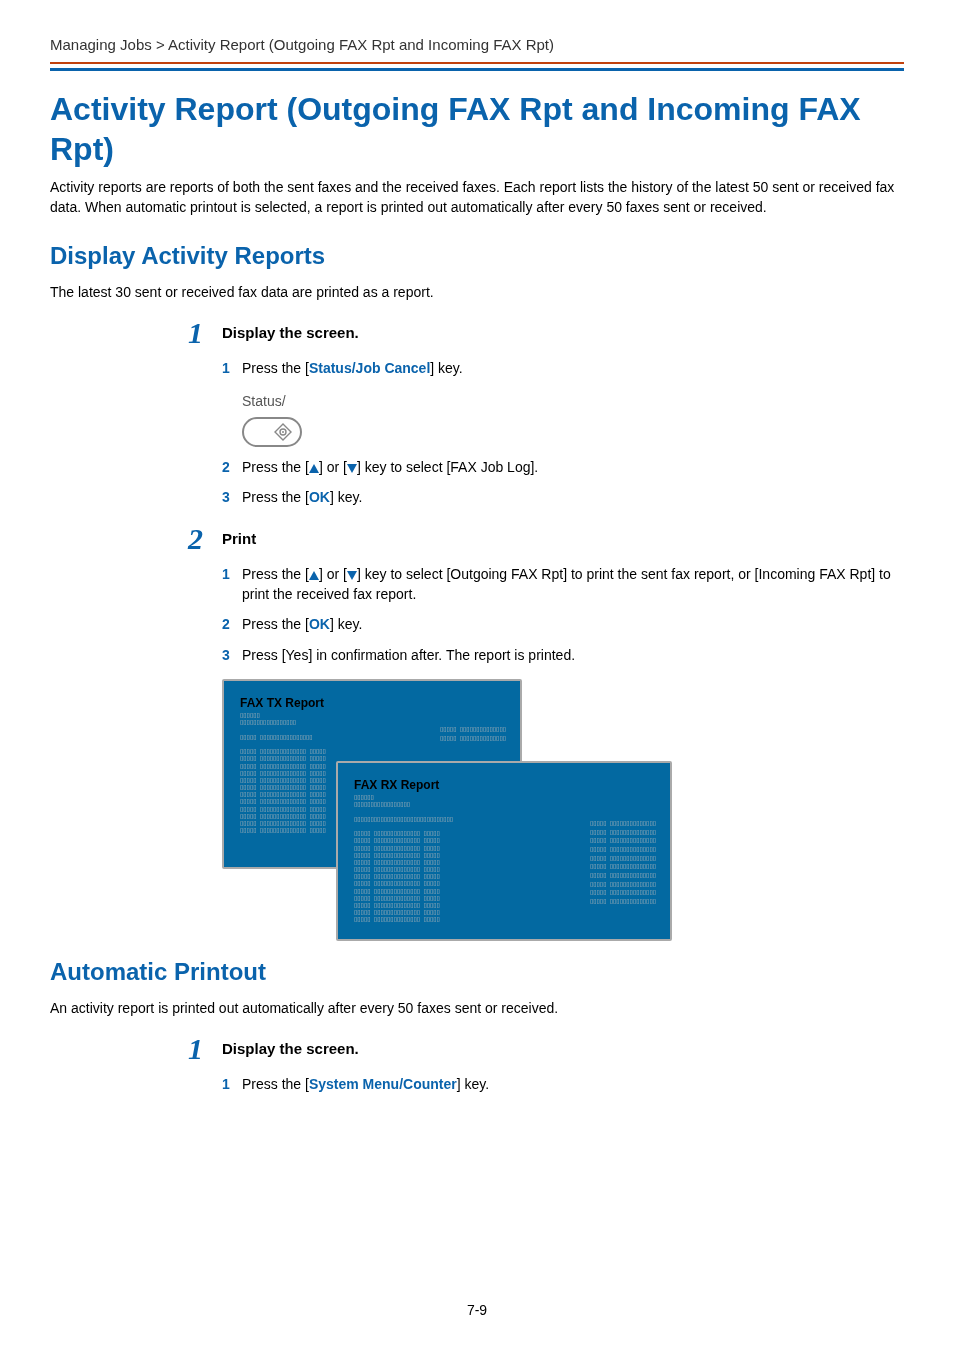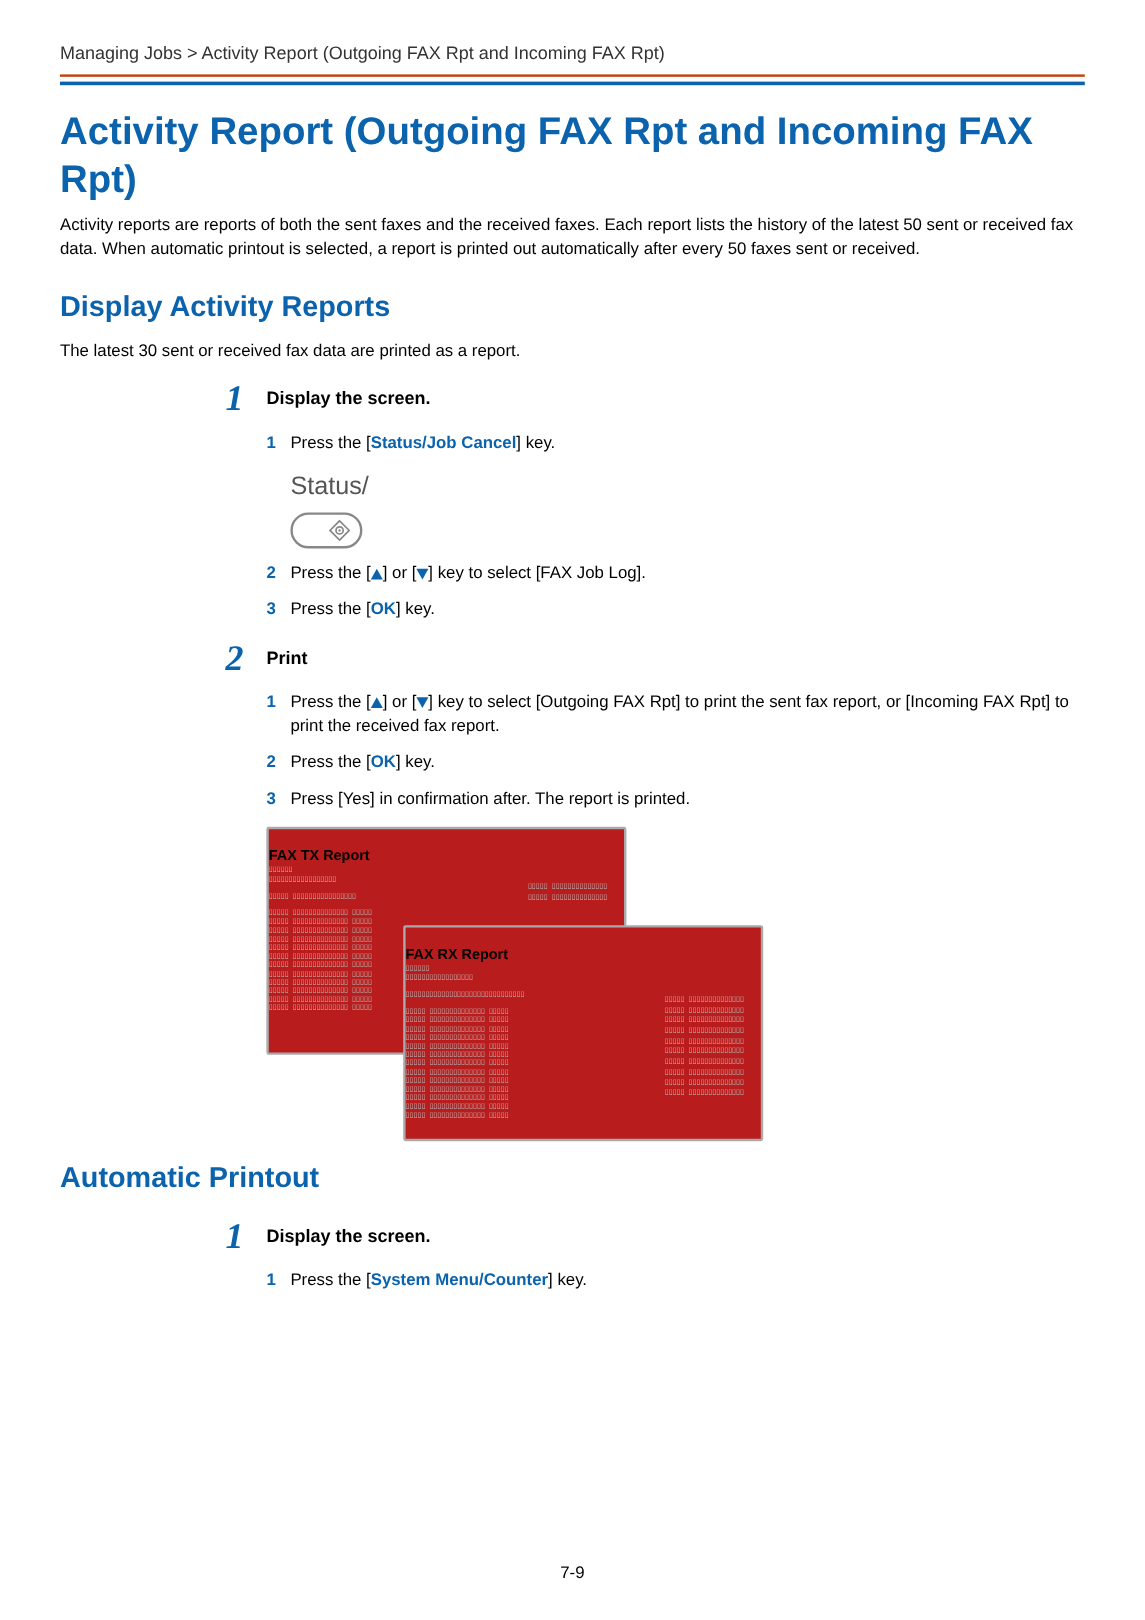--- a/index.html
+++ b/index.html
@@ -106,21 +106,21 @@
   .tri-down {
     border-left: 5px solid transparent;
     border-right: 5px solid transparent;
     border-top: 9px solid #0a63ac;
   }
   .button-illustration {
     margin: 12px 0 6px 192px;
   }
   .btn-label1 {
     font-family: Arial, sans-serif;
-    font-size: 21px;
+    font-size: 14px;
     color: #555;
   }
   .btn-label2 {
     font-family: Arial, sans-serif;
     font-size: 14px;
     color: #777;
     font-weight: 300;
     margin-top: -2px;
   }
   .oval-btn {
@@ -136,35 +136,35 @@
     background: #fff;
   }
   .oval-btn svg { display: block; }
   .reports-figure {
     margin: 14px 0 14px 172px;
     position: relative;
     height: 260px;
   }
   .report-sheet {
     position: absolute;
-    background: #b91c1c;
+    background: #0369a1;
     border: 2px solid #aaa;
-    padding: 14px 0;
+    padding: 14px 16px;
     font-size: 10px;
     color: #aaa;
     border-radius: 2px;
   }
   .report-sheet.tx {
     left: 0; top: 0;
     width: 300px; height: 190px;
     z-index: 1;
   }
   .report-sheet.rx {
     left: 114px; top: 82px;
-    width: 300px; height: 180px;
+    width: 336px; height: 180px;
     z-index: 2;
   }
   .report-sheet .rtitle {
     color: #000;
     font-weight: bold;
     font-size: 12px;
   }
   .report-sheet .filler {
     font-size: 6px;
     line-height: 1.2;
@@ -261,20 +261,21 @@
       <div class="right-filler">▯▯▯▯▯&nbsp;&nbsp;▯▯▯▯▯▯▯▯▯▯▯▯▯▯<br>▯▯▯▯▯&nbsp;&nbsp;▯▯▯▯▯▯▯▯▯▯▯▯▯▯</div>
     </div>
     <div class="report-sheet rx">
       <div class="rtitle">FAX RX Report</div>
       <div class="filler">▯▯▯▯▯▯<br>▯▯▯▯▯▯▯▯▯▯▯▯▯▯▯▯▯<br><br>▯▯▯▯▯▯▯▯▯▯▯▯▯▯▯▯▯▯▯▯▯▯▯▯▯▯▯▯▯▯<br><br>▯▯▯▯▯&nbsp;&nbsp;▯▯▯▯▯▯▯▯▯▯▯▯▯▯&nbsp;&nbsp;▯▯▯▯▯<br>▯▯▯▯▯&nbsp;&nbsp;▯▯▯▯▯▯▯▯▯▯▯▯▯▯&nbsp;&nbsp;▯▯▯▯▯<br>▯▯▯▯▯&nbsp;&nbsp;▯▯▯▯▯▯▯▯▯▯▯▯▯▯&nbsp;&nbsp;▯▯▯▯▯<br>▯▯▯▯▯&nbsp;&nbsp;▯▯▯▯▯▯▯▯▯▯▯▯▯▯&nbsp;&nbsp;▯▯▯▯▯<br>▯▯▯▯▯&nbsp;&nbsp;▯▯▯▯▯▯▯▯▯▯▯▯▯▯&nbsp;&nbsp;▯▯▯▯▯<br>▯▯▯▯▯&nbsp;&nbsp;▯▯▯▯▯▯▯▯▯▯▯▯▯▯&nbsp;&nbsp;▯▯▯▯▯<br>▯▯▯▯▯&nbsp;&nbsp;▯▯▯▯▯▯▯▯▯▯▯▯▯▯&nbsp;&nbsp;▯▯▯▯▯<br>▯▯▯▯▯&nbsp;&nbsp;▯▯▯▯▯▯▯▯▯▯▯▯▯▯&nbsp;&nbsp;▯▯▯▯▯<br>▯▯▯▯▯&nbsp;&nbsp;▯▯▯▯▯▯▯▯▯▯▯▯▯▯&nbsp;&nbsp;▯▯▯▯▯<br>▯▯▯▯▯&nbsp;&nbsp;▯▯▯▯▯▯▯▯▯▯▯▯▯▯&nbsp;&nbsp;▯▯▯▯▯<br>▯▯▯▯▯&nbsp;&nbsp;▯▯▯▯▯▯▯▯▯▯▯▯▯▯&nbsp;&nbsp;▯▯▯▯▯<br>▯▯▯▯▯&nbsp;&nbsp;▯▯▯▯▯▯▯▯▯▯▯▯▯▯&nbsp;&nbsp;▯▯▯▯▯<br>▯▯▯▯▯&nbsp;&nbsp;▯▯▯▯▯▯▯▯▯▯▯▯▯▯&nbsp;&nbsp;▯▯▯▯▯</div>
       <div class="right-filler" style="top:56px">▯▯▯▯▯&nbsp;&nbsp;▯▯▯▯▯▯▯▯▯▯▯▯▯▯<br>▯▯▯▯▯&nbsp;&nbsp;▯▯▯▯▯▯▯▯▯▯▯▯▯▯<br>▯▯▯▯▯&nbsp;&nbsp;▯▯▯▯▯▯▯▯▯▯▯▯▯▯<br>▯▯▯▯▯&nbsp;&nbsp;▯▯▯▯▯▯▯▯▯▯▯▯▯▯<br>▯▯▯▯▯&nbsp;&nbsp;▯▯▯▯▯▯▯▯▯▯▯▯▯▯<br>▯▯▯▯▯&nbsp;&nbsp;▯▯▯▯▯▯▯▯▯▯▯▯▯▯<br>▯▯▯▯▯&nbsp;&nbsp;▯▯▯▯▯▯▯▯▯▯▯▯▯▯<br>▯▯▯▯▯&nbsp;&nbsp;▯▯▯▯▯▯▯▯▯▯▯▯▯▯<br>▯▯▯▯▯&nbsp;&nbsp;▯▯▯▯▯▯▯▯▯▯▯▯▯▯<br>▯▯▯▯▯&nbsp;&nbsp;▯▯▯▯▯▯▯▯▯▯▯▯▯▯</div>
     </div>
   </div>
 
   <h2 class="section">Automatic Printout</h2>
+  <p class="subtext">An activity report is printed out automatically after every 50 faxes sent or received.</p>
 
   <div class="step">
     <div class="bignum">1</div>
     <div class="steptitle">Display the screen.</div>
   </div>
   <div class="subitems">
     <div class="subrow">
       <div class="sn">1</div>
       <div class="st"><span class="bracket">Press the [</span><span class="keyblue">System Menu/Counter</span><span class="bracket">] key.</span></div>
     </div>

